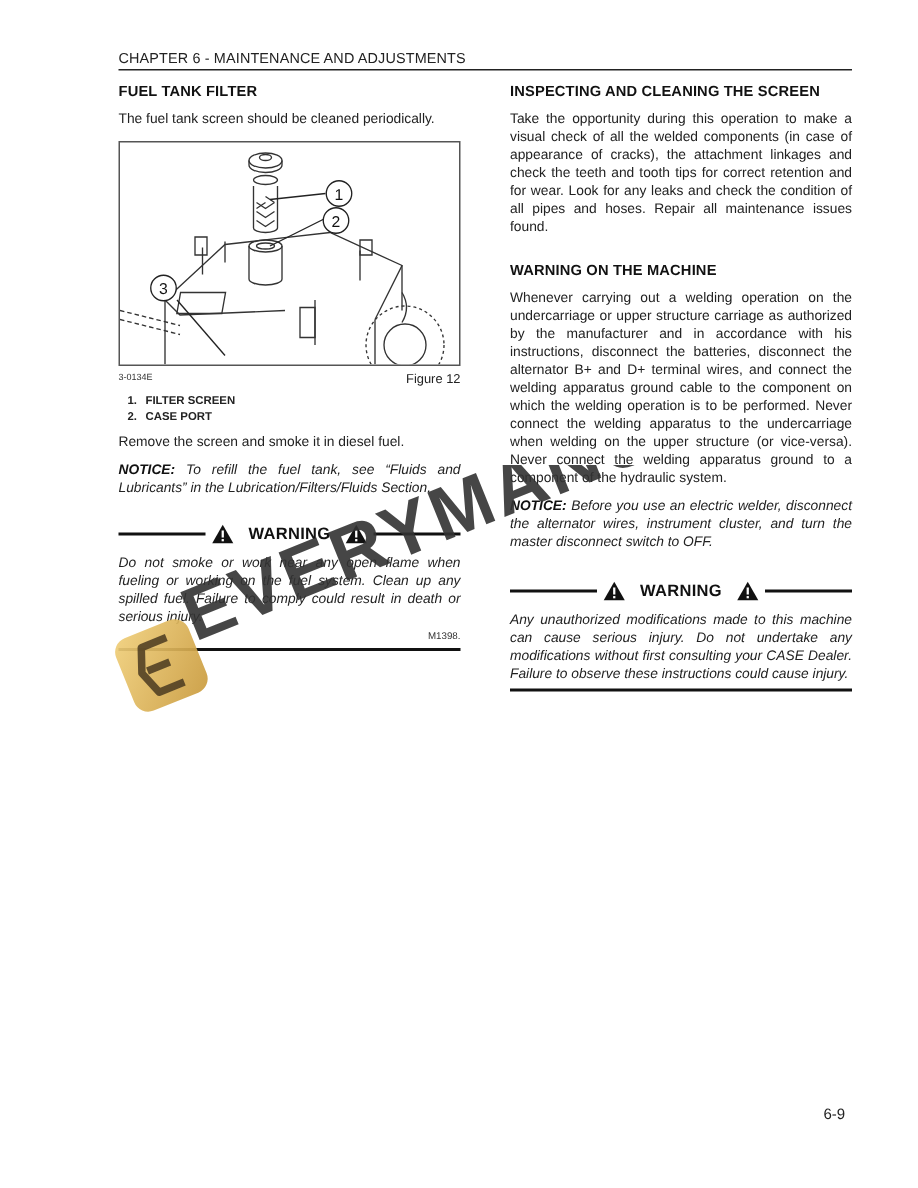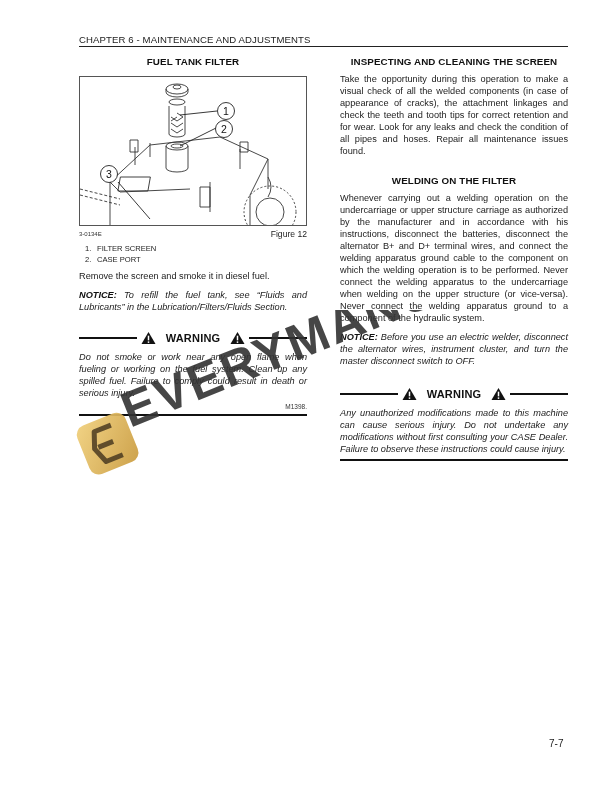--- a/index.html
+++ b/index.html
@@ -10,34 +10,34 @@
     .page-header {
       position: absolute; left: 79px; top: 34px; width: 489px; 
       font-size: 9.6px; letter-spacing: 0.1px; color: #222;
     }
     .header-rule { position: absolute; left: 79px; top: 46px; width: 489px; height: 1.3px; background: #222; }
 
     .col { position: absolute; top: 56px; }
     .col-left { left: 79px; width: 228px; }
     .col-right { left: 340px; width: 228px; }
 
-    h2 { font-size: 9.8px; font-weight: bold; margin: 0 0 6px 0; letter-spacing: 0.1px; color: #111; text-align: center; }
+    h2 { font-size: 9.8px; font-weight: bold; margin: 0 0 6px 0; letter-spacing: 0.1px; color: #111; }
     p { font-size: 9.2px; line-height: 12px; margin: 0 0 7px 0; text-align: justify; color: #222; }
     .spaced { letter-spacing: 0.5px; }
 
     .figure {
       position: relative; width: 226px; height: 148px; border: 1px solid #555; margin-top: 9px;
       overflow: hidden; background: #fff;
     }
     .figure svg { position: absolute; left: 0; top: 0; }
     .fig-caption { display: flex; justify-content: space-between; margin-top: 2px; height: 12px; align-items: center; text-align: center; }
     .fig-id { font-size: 6px; color: #333; }
     .fig-num { font-size: 8.6px; color: #222; }
 
-    .legend { list-style: none; margin: 4px 0 5px 6px; padding: 0; }
+    .legend { list-style: none; margin: 4px 0 5px 6px; padding: 0; font-weight: bold; }
     .legend li { font-size: 7.6px; line-height: 10.5px; color: #222; }
     .legend .n { display: inline-block; width: 12px; }
 
     .notice { font-style: italic; }
     .notice b { font-style: italic; font-weight: bold; color: #111; }
 
     .warning-block { margin-top: 16px; }
     .warn-head { display: flex; align-items: center; justify-content: center; height: 18px; }
     .warn-line { flex: 1; height: 1.3px; background: #111; }
     .warn-title { font-weight: bold; font-size: 11px; margin: 0 6px; color: #111; letter-spacing: 0.2px; }
@@ -51,20 +51,21 @@
     .watermark { position: absolute; left: 70px; top: 310px; width: 520px; height: 220px; pointer-events: none; }
   </style>
 </head>
 <body>
 
 <div class="page-header">CHAPTER 6 - MAINTENANCE AND ADJUSTMENTS</div>
 <div class="header-rule"></div>
 
 <div class="col col-left">
   <h2>FUEL TANK FILTER</h2>
+  <p>The fuel tank screen should be cleaned periodically.</p>
 
   <div class="figure">
     <svg width="226" height="148" viewBox="0 0 226 148">
       <g fill="none" stroke="#333" stroke-width="0.9">
 
         <ellipse cx="97" cy="12" rx="11" ry="5"></ellipse>
         <ellipse cx="97" cy="10" rx="4" ry="2"></ellipse>
         <path d="M86 12 v3 a11 5 0 0 0 22 0 v-3"></path>
 
         <ellipse cx="97" cy="25" rx="8" ry="3"></ellipse>
@@ -138,21 +139,21 @@
     <p class="warn-text">Do not smoke or work near any open flame when fueling or working on the fuel system. Clean up any spilled fuel. Failure to comply could result in death or serious injury.</p>
     <div class="warn-code">M1398.</div>
     <div class="warn-rule"></div>
   </div>
 </div>
 
 <div class="col col-right">
   <h2>INSPECTING AND CLEANING THE SCREEN</h2>
   <p>Take the opportunity during this operation to make a visual check of all the welded components (in case of appearance of cracks), the attachment linkages and check the teeth and tooth tips for correct retention and for wear. Look for any leaks and check the condition of all pipes and hoses. Repair all maintenance issues found.</p>
 
-  <h2 style="margin-top:18px">WELDING ON THE FILTER</h2>
+  <h2 style="margin-top:18px">WARNING ON THE MACHINE</h2>
   <p>Whenever carrying out a welding operation on the undercarriage or upper structure carriage as authorized by the manufacturer and in accordance with his instructions, disconnect the batteries, disconnect the alternator B+ and D+ terminal wires, and connect the welding apparatus ground cable to the component on which the welding operation is to be performed. Never connect the welding apparatus to the undercarriage when welding on the upper structure (or vice-versa). Never connect the welding apparatus ground to a component of the hydraulic system.</p>
   <p class="notice"><b>NOTICE:</b><span> Before you use an electric welder, disconnect the alternator wires, instrument cluster, and turn the master disconnect switch to OFF.</span></p>
 
   <div class="warning-block" style="margin-top:18px">
     <div class="warn-head">
       <div class="warn-line"></div>
       <svg class="warn-icon" viewBox="0 0 16 14">
           <path d="M8 0.5 L15.5 13.5 H0.5 Z" fill="#111"></path>
           <rect x="7.2" y="4.5" width="1.6" height="5" fill="#fff"></rect>
           <rect x="7.2" y="10.6" width="1.6" height="1.6" fill="#fff"></rect>
@@ -163,21 +164,21 @@
           <rect x="7.2" y="4.5" width="1.6" height="5" fill="#fff"></rect>
           <rect x="7.2" y="10.6" width="1.6" height="1.6" fill="#fff"></rect>
         </svg>
       <div class="warn-line"></div>
     </div>
     <p class="warn-text">Any unauthorized modifications made to this machine can cause serious injury. Do not undertake any modifications without first consulting your CASE Dealer. Failure to observe these instructions could cause injury.</p>
     <div class="warn-rule"></div>
   </div>
 </div>
 
-<div class="page-number">7-7</div>
+<div class="page-number">6-9</div>
 
 <svg class="watermark" viewBox="0 0 520 220">
   <defs>
     <linearGradient id="wmg" x1="0" y1="0" x2="1" y2="1">
       <stop offset="0" stop-color="#f0cf7a"></stop>
       <stop offset="1" stop-color="#c99a3c"></stop>
     </linearGradient>
   </defs>
   <g transform="translate(0,110) rotate(-22)">
     <rect x="0" y="10" width="52" height="52" rx="10" fill="url(#wmg)" opacity="0.92"></rect>

